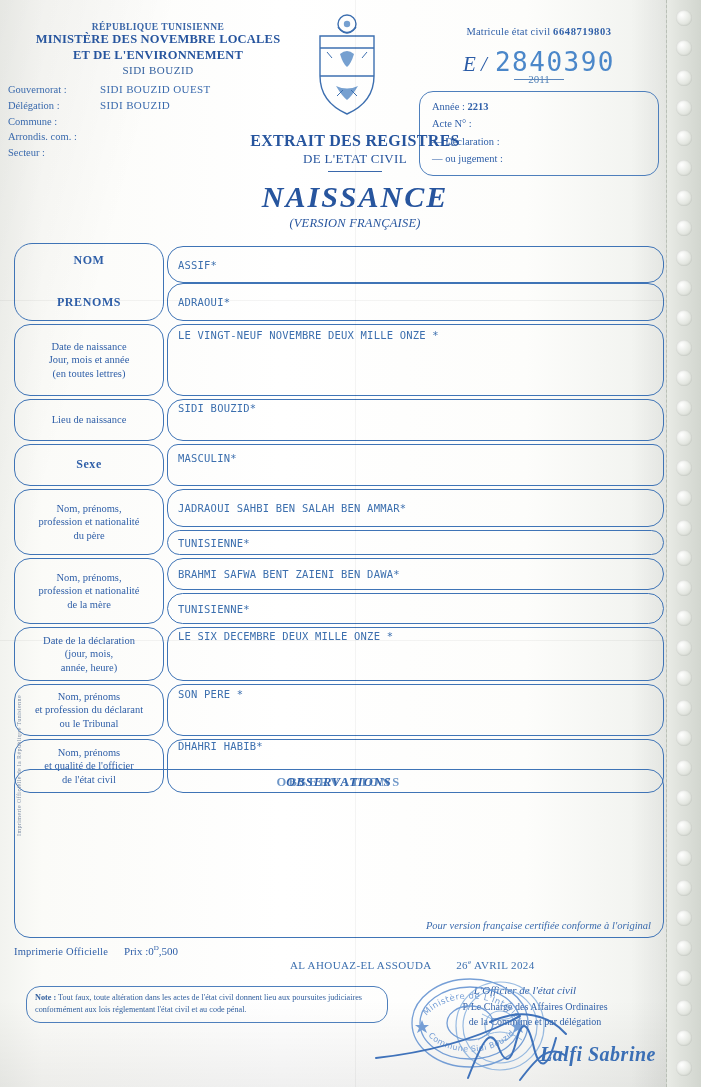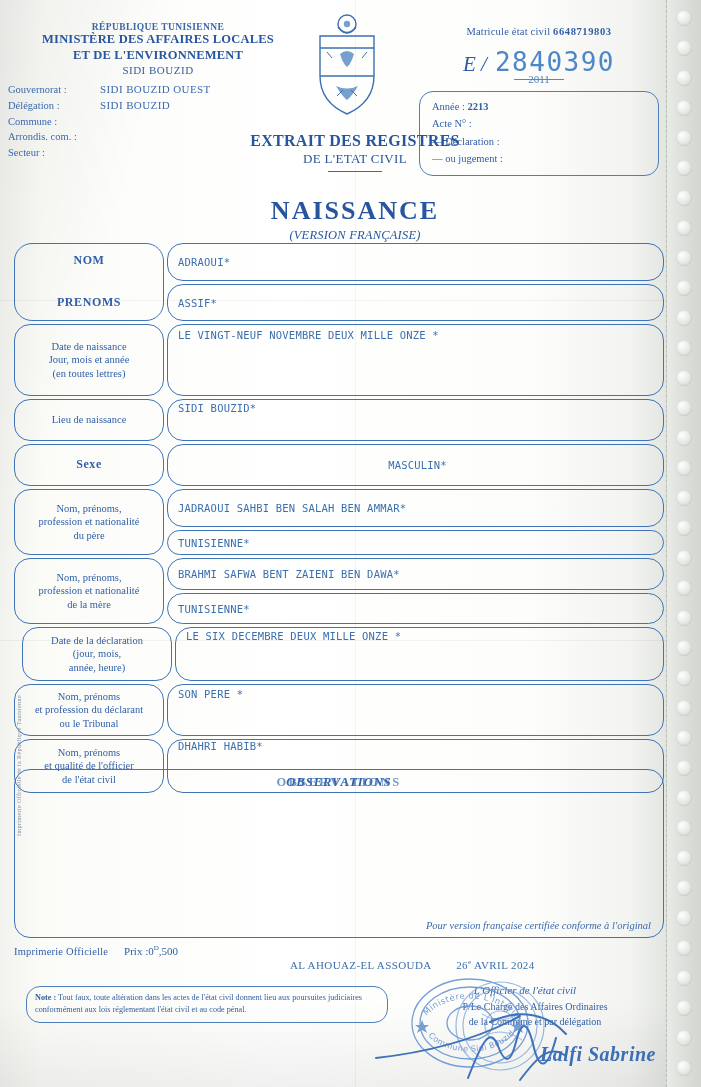--- a/index.html
+++ b/index.html
@@ -204,24 +204,25 @@
     letter-spacing: 0.3px;
     margin-top: 1px;
   }
   .t-rule {
     width: 54px;
     height: 1px;
     background: #3a68ab;
     margin: 4px auto 0 auto;
   }
   .t3 {
-    margin-top: 24px;
-    font-size: 26px;
+    margin-top: 8px;
+    font-size: 30px;
     font-weight: 700;
     letter-spacing: 2px;
+    font-style: italic;
   }
   .t4 {
     font-size: 12.5px;
     font-style: italic;
     margin-top: 2px;
     letter-spacing: 0.2px;
   }
 
   
   .form {
@@ -457,21 +458,21 @@
   }
 </style>
 </head>
 <body>
 
 <div class="page">
   <div class="content">
 
     <div class="hdr-left">
       <div class="hdr-rep">RÉPUBLIQUE TUNISIENNE</div>
-      <div class="hdr-min">MINISTÈRE DES AFFAIRES LOCALES</div>
+      <div class="hdr-min">MINISTÈRE DES NOVEMBRE LOCALES</div>
       <div class="hdr-min">ET DE L'ENVIRONNEMENT</div>
       <div class="hdr-subcity">SIDI BOUZID</div>
       <div class="hdr-rows">
         <div class="hdr-row">
           <span class="lbl">Gouvernorat :</span>
           <span class="val">SIDI BOUZID OUEST</span>
         </div>
         <div class="hdr-row">
           <span class="lbl">Délégation :</span>
           <span class="val">SIDI BOUZID</span>
@@ -544,25 +545,25 @@
     </div>
 
     <div class="form">
 
       <div class="frow namerow" style="height:78px;">
         <div class="cell-label bold" style="flex-direction:column;">
           <div>NOM</div>
           <div style="margin-top:10px;">PRENOMS</div>
         </div>
         <div class="cell-value split">
+          <div class="sub-value" style="height:37px;margin-top:3px;">
+            <span class="typed">ASSIF*</span>
+          </div>
           <div class="sub-value" style="height:38px;">
             <span class="typed">ADRAOUI*</span>
-          </div>
-          <div class="sub-value" style="height:37px;margin-top:3px;">
-            <span class="typed">ASSIF*</span>
           </div>
         </div>
       </div>
 
       <div class="frow" style="height:72px;">
         <div class="cell-label" style="white-space:pre-line;">Date de naissance
 Jour, mois et année
 (en toutes lettres)</div>
         <div class="cell-value" style="align-items:flex-start;justify-content:flex-start;padding-top:4px;">
           <span class="typed">LE VINGT-NEUF NOVEMBRE  DEUX MILLE ONZE *</span>
@@ -571,21 +572,21 @@
 
       <div class="frow" style="height:42px;">
         <div class="cell-label">Lieu de naissance</div>
         <div class="cell-value" style="align-items:flex-start;justify-content:flex-start;padding-top:2px;">
           <span class="typed">SIDI BOUZID*</span>
         </div>
       </div>
 
       <div class="frow" style="height:42px;">
         <div class="cell-label bold">Sexe</div>
-        <div class="cell-value" style="align-items:center;justify-content:flex-start;padding-top:14px;">
+        <div class="cell-value" style="align-items:flex-start;justify-content:flex-start;padding-top:7px;border-radius:11px;">
           <span class="typed">MASCULIN*</span>
         </div>
       </div>
 
       <div class="frow" style="height:66px;">
         <div class="cell-label" style="white-space:pre-line;">Nom, prénoms,
 profession et nationalité
 du père</div>
         <div class="cell-value split">
           <div class="sub-value" style="height:48px;">
@@ -604,21 +605,21 @@
         <div class="cell-value split">
           <div class="sub-value" style="height:32px;">
             <span class="typed">BRAHMI SAFWA BENT ZAIENI BEN DAWA*</span>
           </div>
           <div class="sub-value" style="height:31px;margin-top:3px;">
             <span class="typed">TUNISIENNE*</span>
           </div>
         </div>
       </div>
 
-      <div class="frow" style="height:54px;margin-left:8px;">
+      <div class="frow" style="height:54px;">
         <div class="cell-label" style="white-space:pre-line;">Date de la déclaration
 (jour, mois,
 année, heure)</div>
         <div class="cell-value" style="align-items:flex-start;justify-content:flex-start;padding-top:2px;">
           <span class="typed">LE SIX DECEMBRE  DEUX MILLE ONZE *</span>
         </div>
       </div>
 
       <div class="frow" style="height:52px;">
         <div class="cell-label" style="white-space:pre-line;">Nom, prénoms

